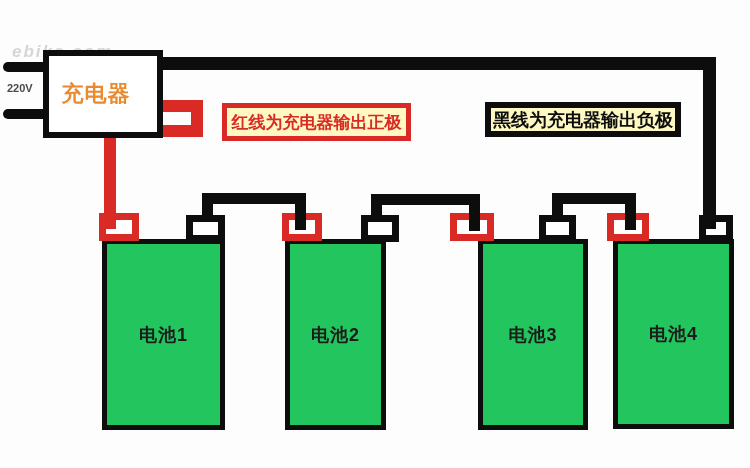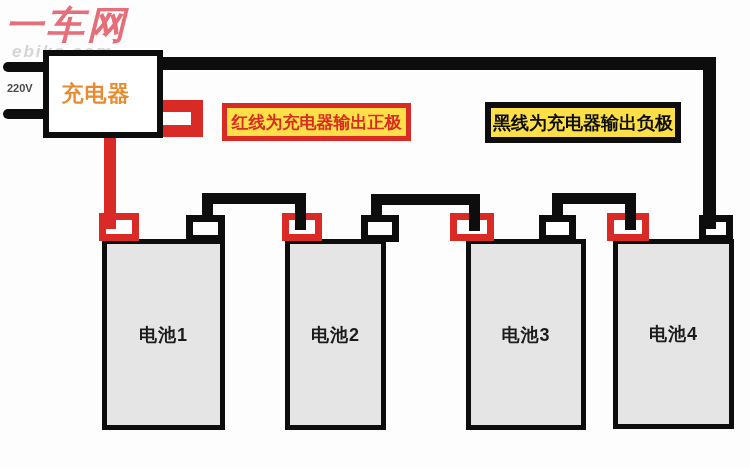--- a/index.html
+++ b/index.html
@@ -53,55 +53,54 @@
   .j3l{left:552px;top:193px;width:11px;height:26px;}
   .j3r{left:625px;top:193px;width:11px;height:37px;}
 
   
   .charger{left:43px;top:50px;width:120px;height:88px;background:#ffffff;
     border:6px solid var(--wire-black);z-index:4;display:flex;align-items:center;
     justify-content:center;padding-right:14px;}
   .charger span{position:static;font-size:22px;font-weight:bold;color:var(--charger-orange);letter-spacing:1px;}
 
   
-  .callout{z-index:6;background:#fde047;display:flex;align-items:center;justify-content:center;
+  .callout{z-index:6;background:#fef9c3;display:flex;align-items:center;justify-content:center;
     font-weight:bold;white-space:nowrap;}
   .callout.red{left:222px;top:103px;width:189px;height:38px;border:5px solid var(--wire-red);
     color:var(--wire-red);font-size:17px;}
-  .callout.black{left:485px;top:102px;width:196px;height:41px;border:6px solid var(--wire-black);
+  .callout.black{left:485px;top:102px;width:196px;height:35px;border:6px solid var(--wire-black);
     color:var(--wire-black);font-size:18px;}
 
   
   .term{background:#ffffff;z-index:2;}
   .term.pos{border:7px solid var(--wire-red);}
   .term.neg{border:7px solid var(--wire-black);}
   .t1p{left:99px;top:213px;width:40px;height:28px;}
   .t1n{left:186px;top:215px;width:39px;height:27px;}
   .t2p{left:282px;top:213px;width:40px;height:28px;}
   .t2n{left:361px;top:215px;width:38px;height:27px;}
   .t3p{left:450px;top:213px;width:44px;height:28px;}
   .t3n{left:539px;top:215px;width:37px;height:27px;}
   .t4p{left:607px;top:213px;width:42px;height:28px;}
   .t4n{left:699px;top:215px;width:34px;height:27px;}
 
   
-  .battery{top:239px;height:191px;background:#e5e5e5;border:5px solid var(--wire-black);
+  .battery{top:239px;height:191px;background:#22c55e;border:5px solid var(--wire-black);
     z-index:1;display:flex;align-items:center;justify-content:center;}
   .battery span{position:static;font-size:18px;font-weight:bold;color:var(--battery-text);letter-spacing:1px;}
   .b1{left:102px;width:123px;}
   .b2{left:285px;width:101px;}
-  .b3{left:466px;width:120px;}
+  .b3{left:478px;width:110px;}
   .b4{left:613px;width:121px;height:190px;}
 </style>
 </head>
 <body>
 
 <div class="stage">
 
-  <div class="logo">一车网</div>
   <div class="watermark">ebike.com</div>
 
   <div class="prong top"></div>
   <div class="prong bottom"></div>
   <div class="voltage">220V</div>
 
   <div class="wire w-neg-h"></div>
   <div class="wire w-neg-v"></div>
 
   <div class="wire red w-pos-1"></div>

